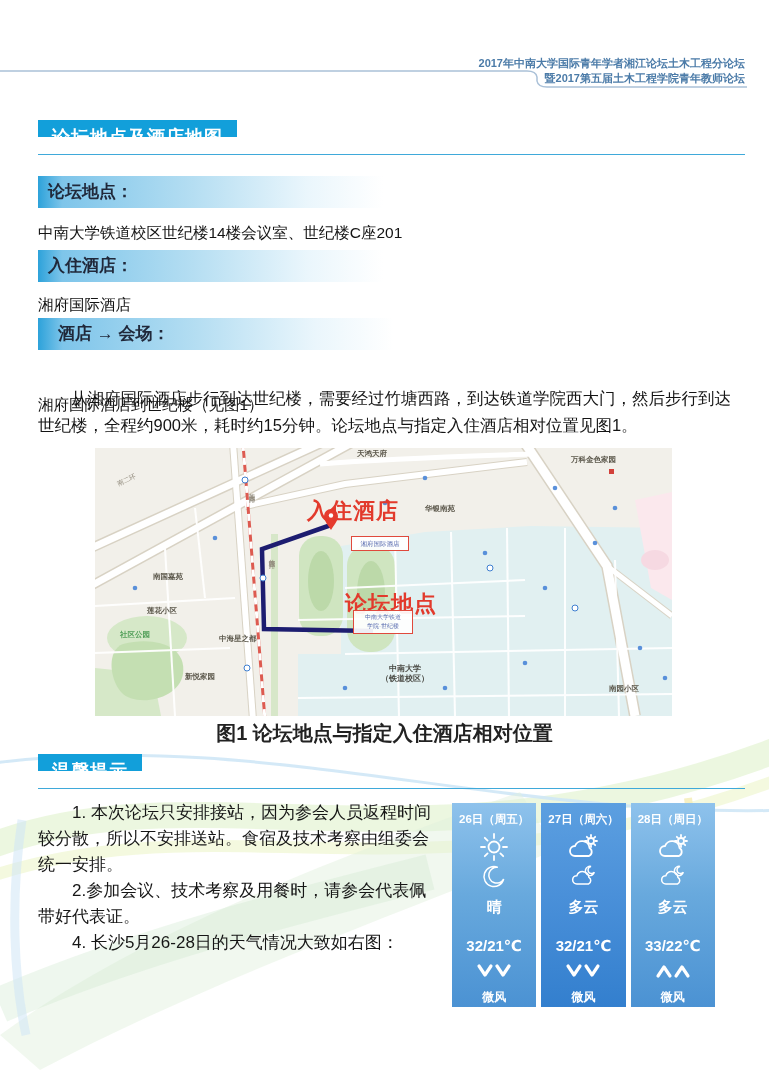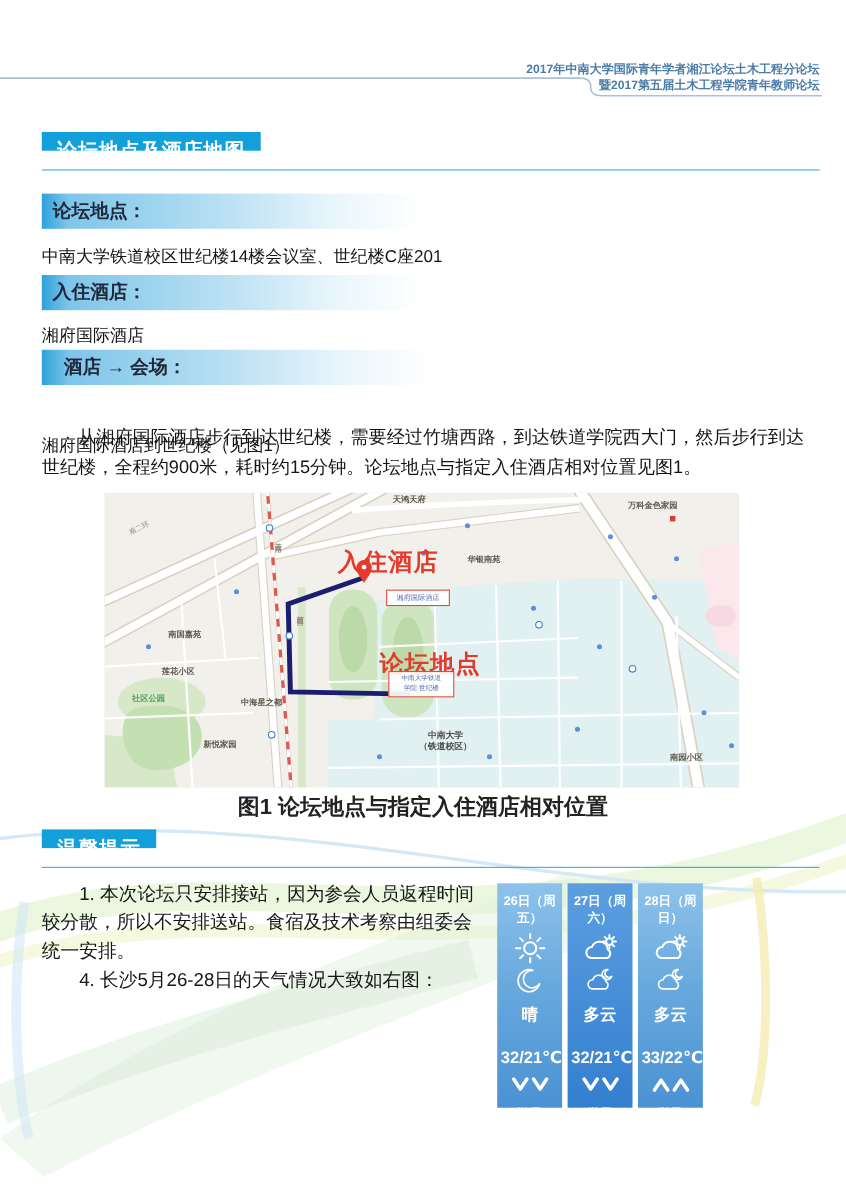--- a/index.html
+++ b/index.html
@@ -38,29 +38,29 @@
   .campus-name{position:absolute;font-size:8px;font-weight:700;color:#4a4a45;text-align:center;line-height:10px;z-index:4;white-space:nowrap;}
 
   .fig-caption{position:absolute;left:12px;width:745px;top:720px;text-align:center;
                font-size:20px;font-weight:700;color:#222;z-index:2;}
 
   
   .tips{position:absolute;left:38px;top:800px;width:404px;z-index:2;}
   .tips p{margin:0;font-size:17px;line-height:26px;color:#161616;text-indent:2em;}
 
   
-  .weather{position:absolute;left:452px;top:803px;width:187px;height:204px;display:flex;gap:5px;z-index:3;}
+  .weather{position:absolute;left:452px;top:803px;width:263px;height:204px;display:flex;gap:5px;z-index:3;}
   .wx-col{flex:1;color:#fff;text-align:center;
           background:linear-gradient(180deg,#8ec2ec 0%,#68a9dd 45%,#4b92d3 100%);}
   .wx-col.mid{background:linear-gradient(180deg,#5c9fe0 0%,#4a90d9 45%,#337fce 100%);}
   .wx-head{font-size:11.5px;font-weight:700;margin-top:9px;}
   .wx-icon{margin-top:5px;height:30px;}
   .wx-icon.small{height:25px;margin-top:2px;}
   .wx-cond{font-size:15px;font-weight:700;margin-top:9px;}
-  .wx-temp{font-size:15px;font-weight:700;margin-top:20px;text-align:right;}
+  .wx-temp{font-size:15px;font-weight:700;margin-top:20px;}
   .wx-arrows{margin-top:8px;height:17px;}
   .wx-wind{font-size:12px;font-weight:700;margin-top:9px;}
 
   .decor{position:absolute;left:0;top:700px;z-index:0;}
 </style>
 </head>
 <body>
 
 <svg class="decor" width="769" height="381" viewBox="0 0 769 381">
   <path d="M-20,150 C200,60 420,190 790,45" stroke="#dcf0c6" stroke-width="26" fill="none" opacity="0.55"></path>
@@ -207,20 +207,21 @@
   <span class="map-label road vert" style="left:172px;top:106px;">竹塘西路</span>
 </div>
 
 <div class="fig-caption">图1 论坛地点与指定入住酒店相对位置</div>
 
 <div class="title-rule" style="top:788px;"></div>
 <div class="title-box" style="top:754px;">温馨提示</div>
 
 <div class="tips">
   <p>1. 本次论坛只安排接站，因为参会人员返程时间较分散，所以不安排送站。食宿及技术考察由组委会统一安排。</p>
+  <p>2.参加会议、技术考察及用餐时，请参会代表佩带好代表证。</p>
   <p>4. 长沙5月26-28日的天气情况大致如右图：</p>
 </div>
 
 <div class="weather">
 
   <div class="wx-col">
     <div class="wx-head">26日（周五）</div>
     <div class="wx-icon">
       <svg width="30" height="30" viewBox="0 0 30 30" fill="none" stroke="#fff" stroke-width="1.8" stroke-linecap="round">
         <circle cx="15" cy="15" r="5.5"></circle>

